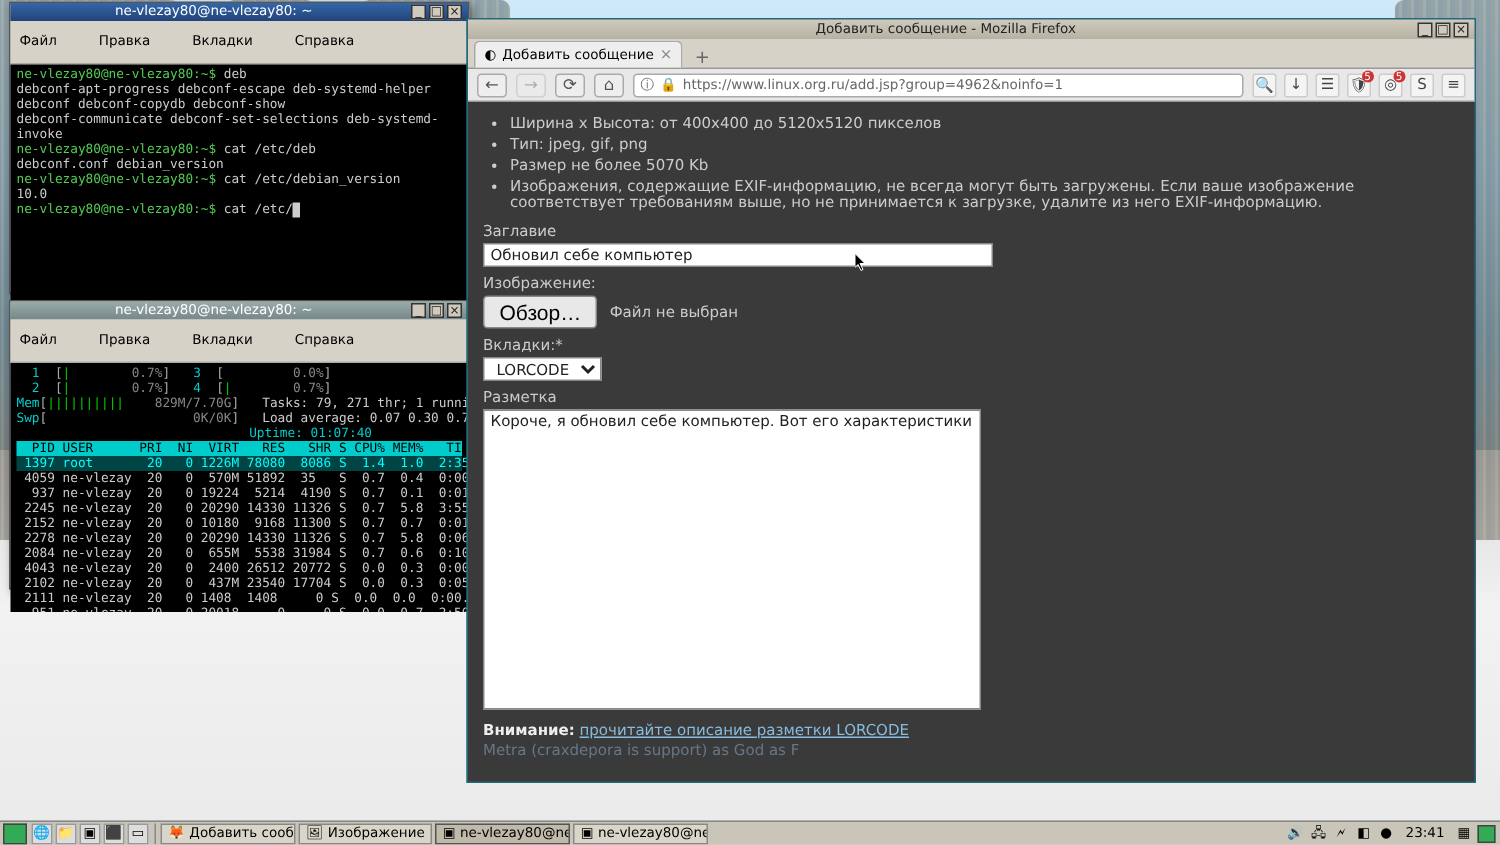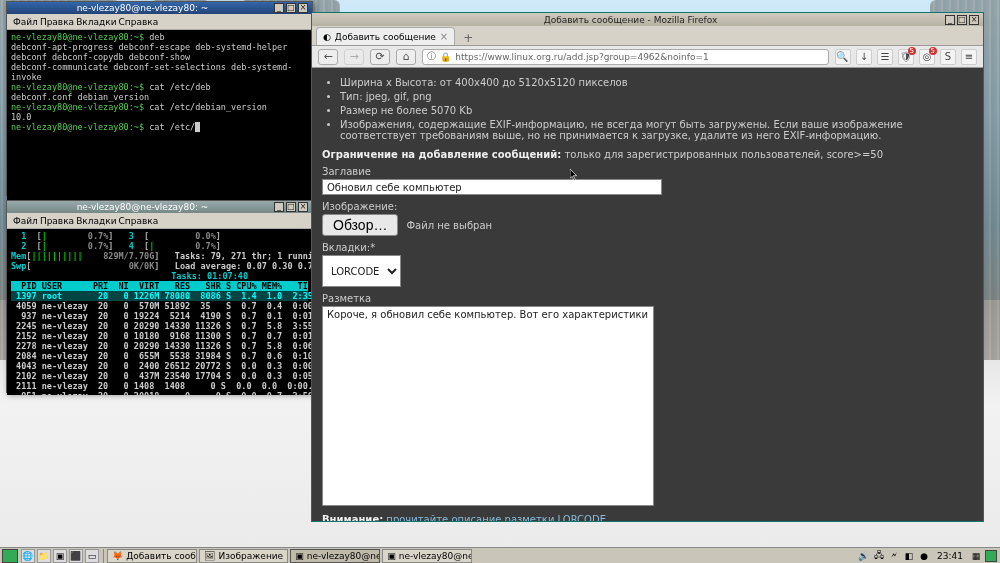--- a/index.html
+++ b/index.html
@@ -21,21 +21,21 @@
     .tree.t1{left:-10px}.tree.t2{left:150px;width:60px}.tree.t3{left:240px;width:100px}
     .tree.t4{right:-30px;width:100px}
 
     .window { position:absolute; background:#d6d2c8; border:1px solid #555; box-shadow: 2px 2px 6px rgba(0,0,0,.4);}
     .titlebar { height:12px; background: linear-gradient(180deg,#36a 0%, #247 100%);
       color:#fff; display:flex; align-items:center; font-size:9px; padding:0 4px;}
     .titlebar.inactive { background: linear-gradient(180deg,#9aa 0%, #788 100%);}
     .titlebar .title { flex:1; text-align:center; }
     .titlebar .btns { display:flex; gap:2px;}
     .titlebar .btn { width:10px;height:10px;background:#cfcabd;border:1px solid #333;font-size:8px;line-height:8px;text-align:center;color:#222;}
-    .menubar { height:16px; background:#d6d2c8; display:flex; gap:2px; padding:0 6px; align-items:center; font-size:9px; border-bottom:1px solid #aaa;}
+    .menubar { height:29px; background:#d6d2c8; display:flex; gap:28px; padding:0 6px; align-items:center; font-size:9px; border-bottom:1px solid #aaa;}
     .term { background:#000; color:#aaa; font-family:"DejaVu Sans Mono",monospace; font-size:8.5px; padding:2px 4px; line-height:10px; overflow:hidden;}
     .term .prompt{color:#5c5}.term .cmd{color:#ccc}
     .term .cyan{color:#0cc}.term .grn{color:#0c0}
 
     
     .ff { position:absolute; left:311px; top:12px; width:673px; height:510px; background:#a21caf; border:1px solid #0f766e;}
     .ff .titlebar{background:linear-gradient(180deg,#cfcabd 0%, #b6b2a3 100%); color:#222; height:13px;}
     .ff .titlebar .btn{background:#cfcabd;}
     .tabbar{height:20px; background:#d6d2c8; display:flex; align-items:flex-end; border-bottom:1px solid #999;}
     .tab{height:18px; background:#eee;border:1px solid #aaa;border-bottom:none;border-radius:4px 4px 0 0;
@@ -54,34 +54,34 @@
     .page ul{margin:2px 0 8px 18px;}
     .page li{margin:3px 0; list-style:disc;}
     .sec-label{margin:6px 0 2px 0;}
     .bold{color:#eee;font-weight:bold;}
     .page input[type=text], .page textarea, .page select{
       background:#fff;color:#222;border:1px solid #888;font-family:inherit;font-size:10px;padding:2px 4px;}
     .title-input{width:340px;height:16px;}
     .browse-btn{background:#e8e8e8;border:1px solid #888;border-radius:3px;padding:2px 10px;font-size:14px;}
     .msg-area{width:332px;height:200px;resize:none;}
     .linklike{color:#8bd; text-decoration:underline;text-align:right;}
-    select{height:32px;}
+    select{height:16px;}
 
     
     .taskbar{position:absolute;left:0;right:0;bottom:0;height:16px;background:#c9c5b8;border-top:1px solid #888;display:flex;align-items:center;font-size:9px;}
     .taskbar .start{width:16px;height:14px;background:#3a5;margin:0 2px;border:1px solid #444;}
     .taskbar .ql{width:14px;height:14px;border:1px solid #999;margin:0 1px;background:#ddd;display:flex;align-items:center;justify-content:center;font-size:9px;}
     .taskbar .sep{width:1px;height:14px;background:#888;margin:0 3px;}
     .taskbar .taskbtn{height:14px;border:1px solid #888;background:#d9d5c8;padding:0 4px;display:flex;align-items:center;gap:3px;margin-right:2px;max-width:90px;overflow:hidden;white-space:nowrap;}
     .taskbar .taskbtn.active{background:#bfbaaa;border:1px solid #555;}
     .taskbar .tray{margin-left:auto;display:flex;align-items:center;gap:3px;padding-right:3px;}
     .taskbar .tray .ic{width:12px;height:12px;font-size:9px;display:flex;align-items:center;justify-content:center;}
 
     .htop-hdr{background:#0cc;color:#000;}
-    .htop-row{white-space:pre;font-weight:bold;}
+    .htop-row{white-space:pre;}
     .sel{background:#044;color:#0ff;}
     .cursor{position:absolute; width:8px; height:12px;}
   </style>
 </head>
 <body>
 
 <div class="bg-snow"></div>
 <div class="tree t1"></div>
 <div class="tree t2"></div>
 <div class="tree t3"></div>
@@ -128,21 +128,21 @@
     <span>Файл</span>
     <span>Правка</span>
     <span>Вкладки</span>
     <span>Справка</span>
   </div>
   <div class="term" style="height:166px;" id="term2-body">
       <div class="htop-row"><span class="cyan">  1</span>  [<span class="grn">|       </span><span style="color:#888"> 0.7%</span>]   <span class="cyan">3</span>  [<span class="grn">        </span><span style="color:#888"> 0.0%</span>]</div>
       <div class="htop-row"><span class="cyan">  2</span>  [<span class="grn">|       </span><span style="color:#888"> 0.7%</span>]   <span class="cyan">4</span>  [<span class="grn">|       </span><span style="color:#888"> 0.7%</span>]</div>
       <div class="htop-row"><span class="cyan">Mem</span>[<span class="grn">||||||||||    </span><span style="color:#888">829M/7.70G</span>]   <span class="cmd">Tasks: 79, 271 thr; 1 running</span></div>
       <div class="htop-row"><span class="cyan">Swp</span>[<span class="grn">              </span><span style="color:#888">     0K/0K</span>]   <span class="cmd">Load average: 0.07 0.30 0.72</span></div>
-      <div class="htop-row" style="text-align:right;padding-right:60px"><span class="cyan">Tasks: 01:07:40</span></div>
+      <div class="htop-row" style="text-align:right;padding-right:60px"><span class="cyan">Uptime: 01:07:40</span></div>
       <div class="htop-row htop-hdr">  PID USER      PRI  NI  VIRT   RES   SHR S CPU% MEM%   TIME+  Command</div>
       <div class="htop-row sel"><span class=""> 1397 root       20   0 1226M 78080  8086 S  1.4  1.0  2:35.98 /usr/lib/xorg/Xo</span></div>
       <div class="htop-row "><span class="cmd"> 4059 ne-vlezay  20   0  570M 51892  35   S  0.7  0.4  0:00.70 gnome-screenshot</span></div>
       <div class="htop-row "><span class="cmd">  937 ne-vlezay  20   0 19224  5214  4190 S  0.7  0.1  0:01.75 xscreensaver -no</span></div>
       <div class="htop-row "><span class="cmd"> 2245 ne-vlezay  20   0 20290 14330 11326 S  0.7  5.8  3:55.16 /usr/bin/x-www-b</span></div>
       <div class="htop-row "><span class="cmd"> 2152 ne-vlezay  20   0 10180  9168 11300 S  0.7  0.7  0:01.54 openbox --config</span></div>
       <div class="htop-row "><span class="cmd"> 2278 ne-vlezay  20   0 20290 14330 11326 S  0.7  5.8  0:06.25 /usr/bin/x-www-b</span></div>
       <div class="htop-row "><span class="cmd"> 2084 ne-vlezay  20   0  655M  5538 31984 S  0.7  0.6  0:10.06 pcmanfm --deskto</span></div>
       <div class="htop-row "><span class="cmd"> 4043 ne-vlezay  20   0  2400 26512 20772 S  0.0  0.3  0:00.38 lxterminal</span></div>
       <div class="htop-row "><span class="cmd"> 2102 ne-vlezay  20   0  437M 23540 17704 S  0.0  0.3  0:05.31 clipit</span></div>
@@ -188,23 +188,20 @@
       <div class="ti">≡</div>
     </div>
   </div>
   <div class="page">
     <ul>
       <li>Ширина x Высота: от 400x400 до 5120x5120 пикселов</li>
       <li>Тип: jpeg, gif, png</li>
       <li>Размер не более 5070 Kb</li>
       <li>Изображения, содержащие EXIF-информацию, не всегда могут быть загружены. Если ваше изображение соответствует требованиям выше, но не принимается к загрузке, удалите из него EXIF-информацию.</li>
     </ul>
-    <div class="sec-label">
-      <span class="bold">Ограничение на добавление сообщений:</span><span> только для зарегистрированных пользователей, score&gt;=50</span>
-    </div>
     <div class="sec-label">Заглавие</div>
     <input type="text" class="title-input" value="Обновил себе компьютер" style="">
     <div class="sec-label">Изображение:</div>
     <div style="display:flex;align-items:center;gap:8px;">
       <button class="browse-btn">Обзор…</button>
       <span>Файл не выбран</span>
     </div>
     <div class="sec-label">Вкладки:*</div>
     <select><option>LORCODE</option></select>
     <div class="sec-label">Разметка</div>

